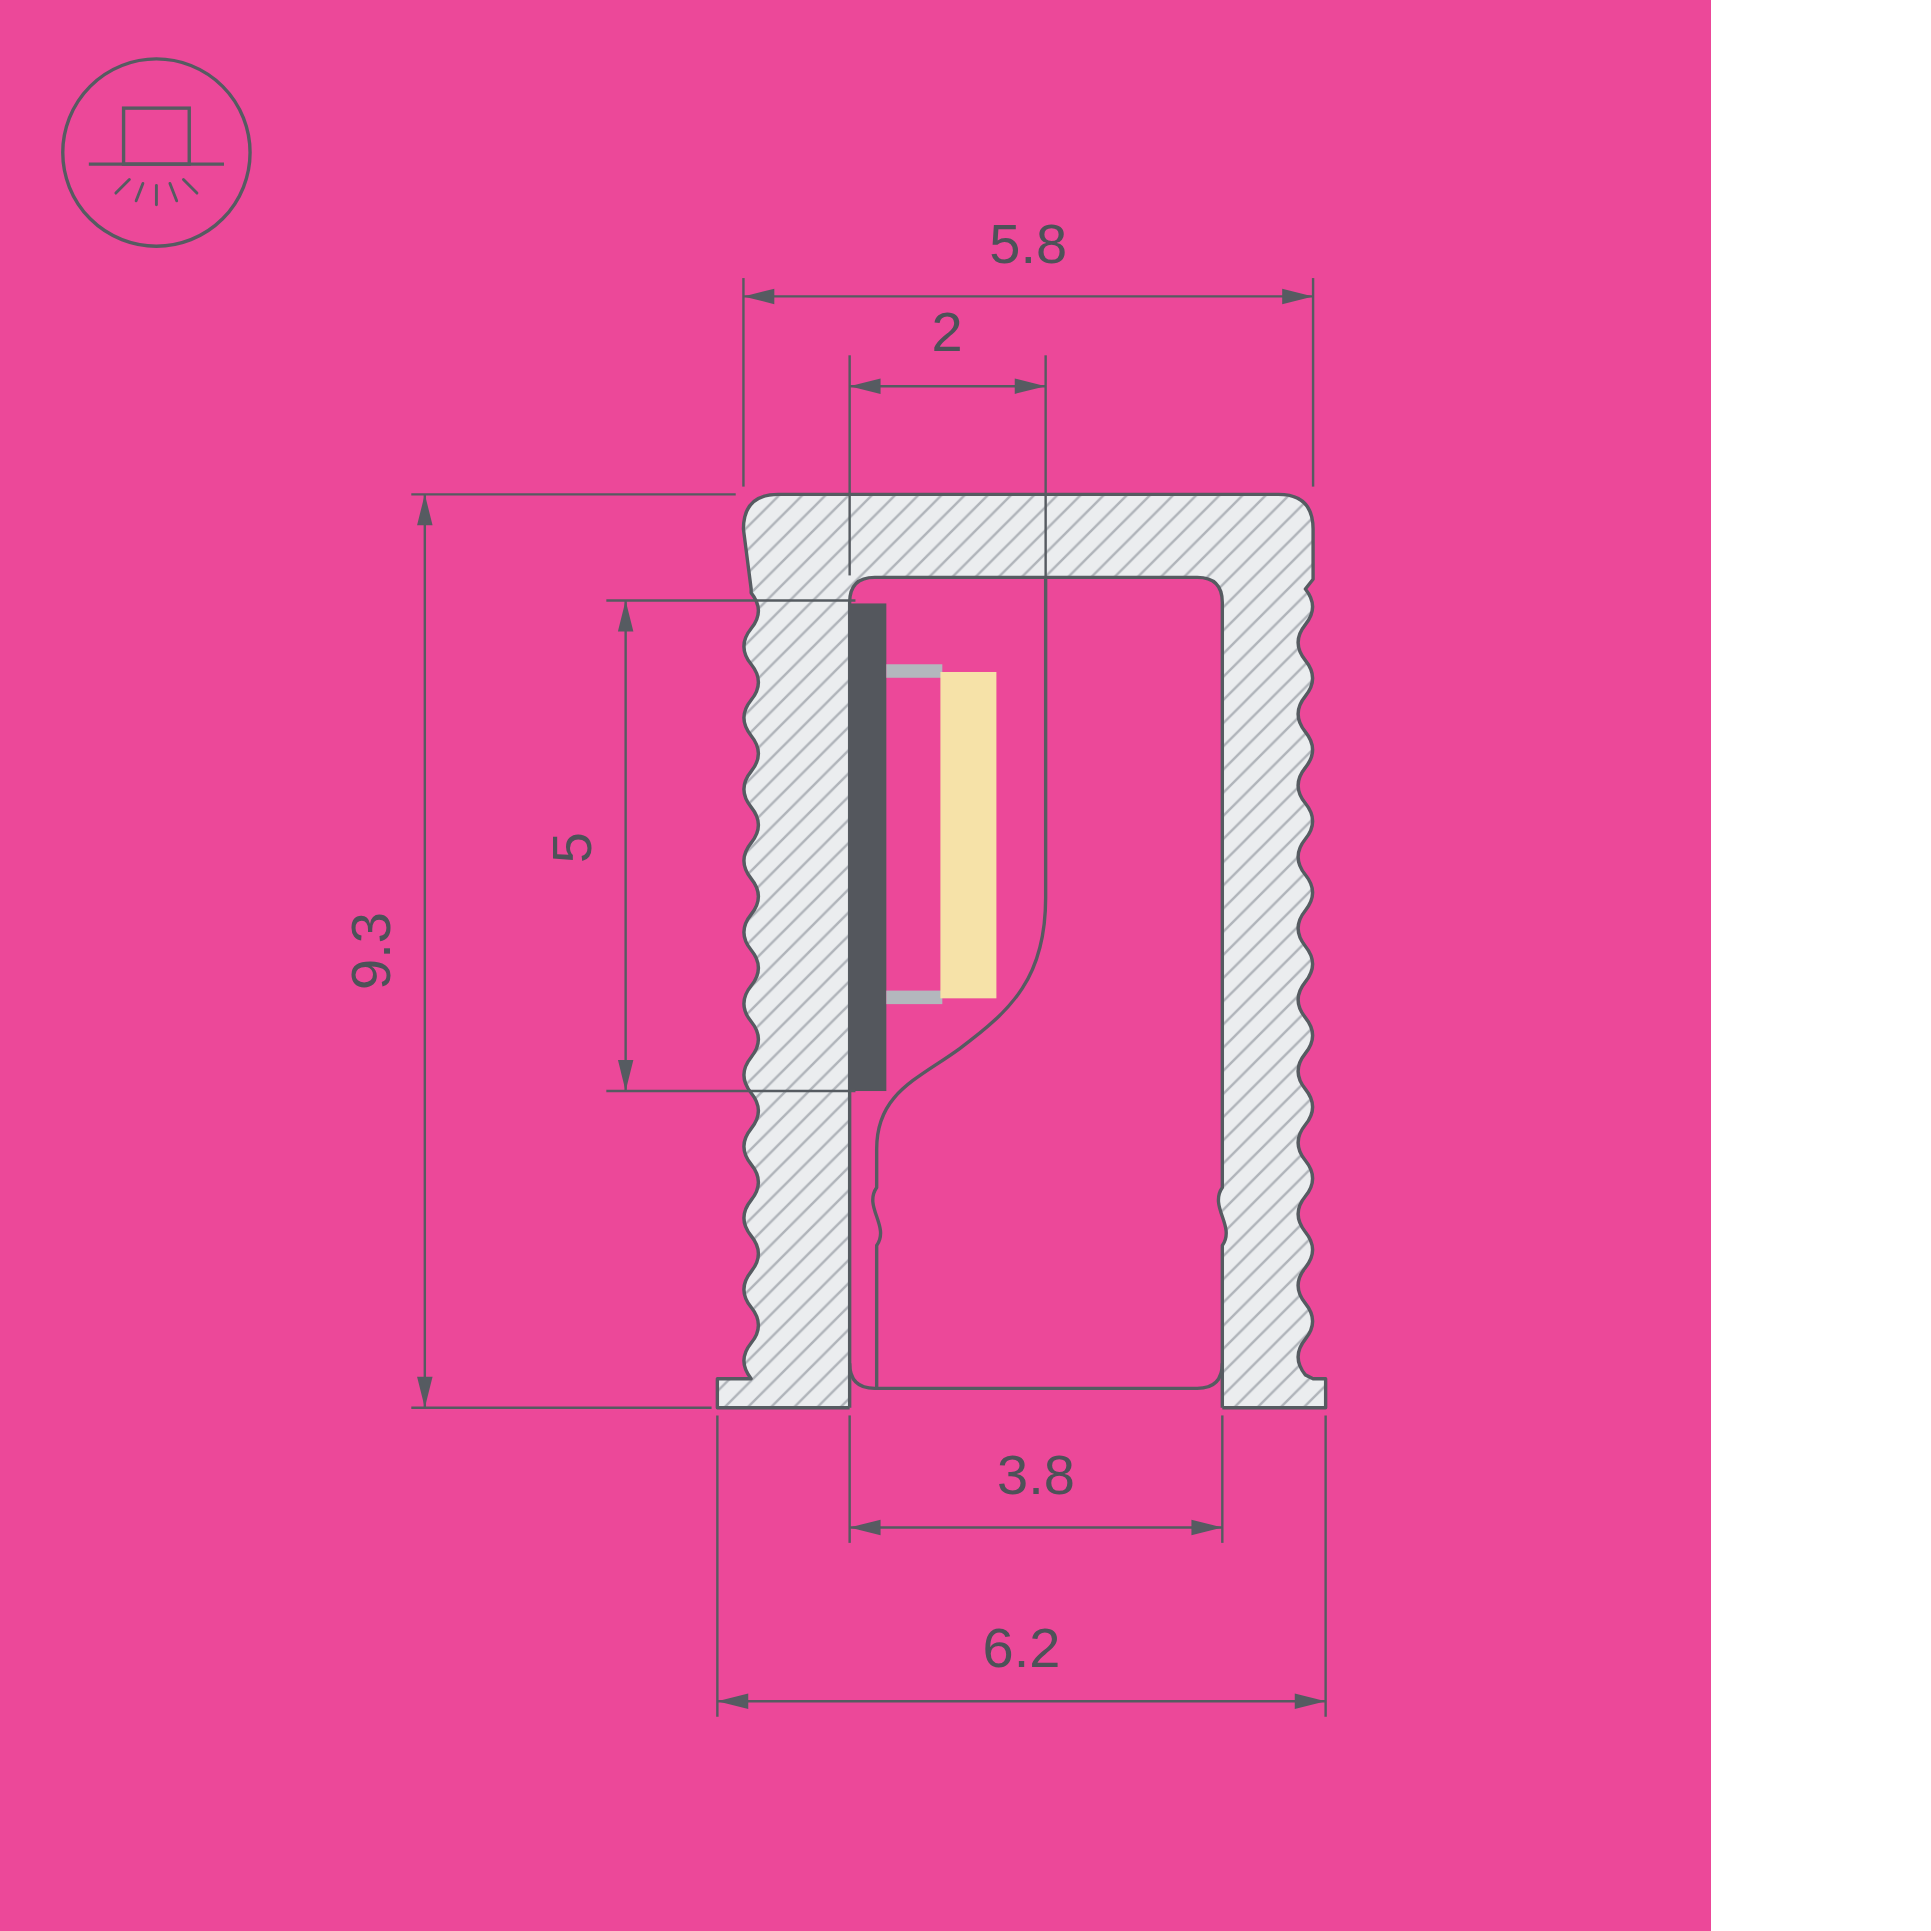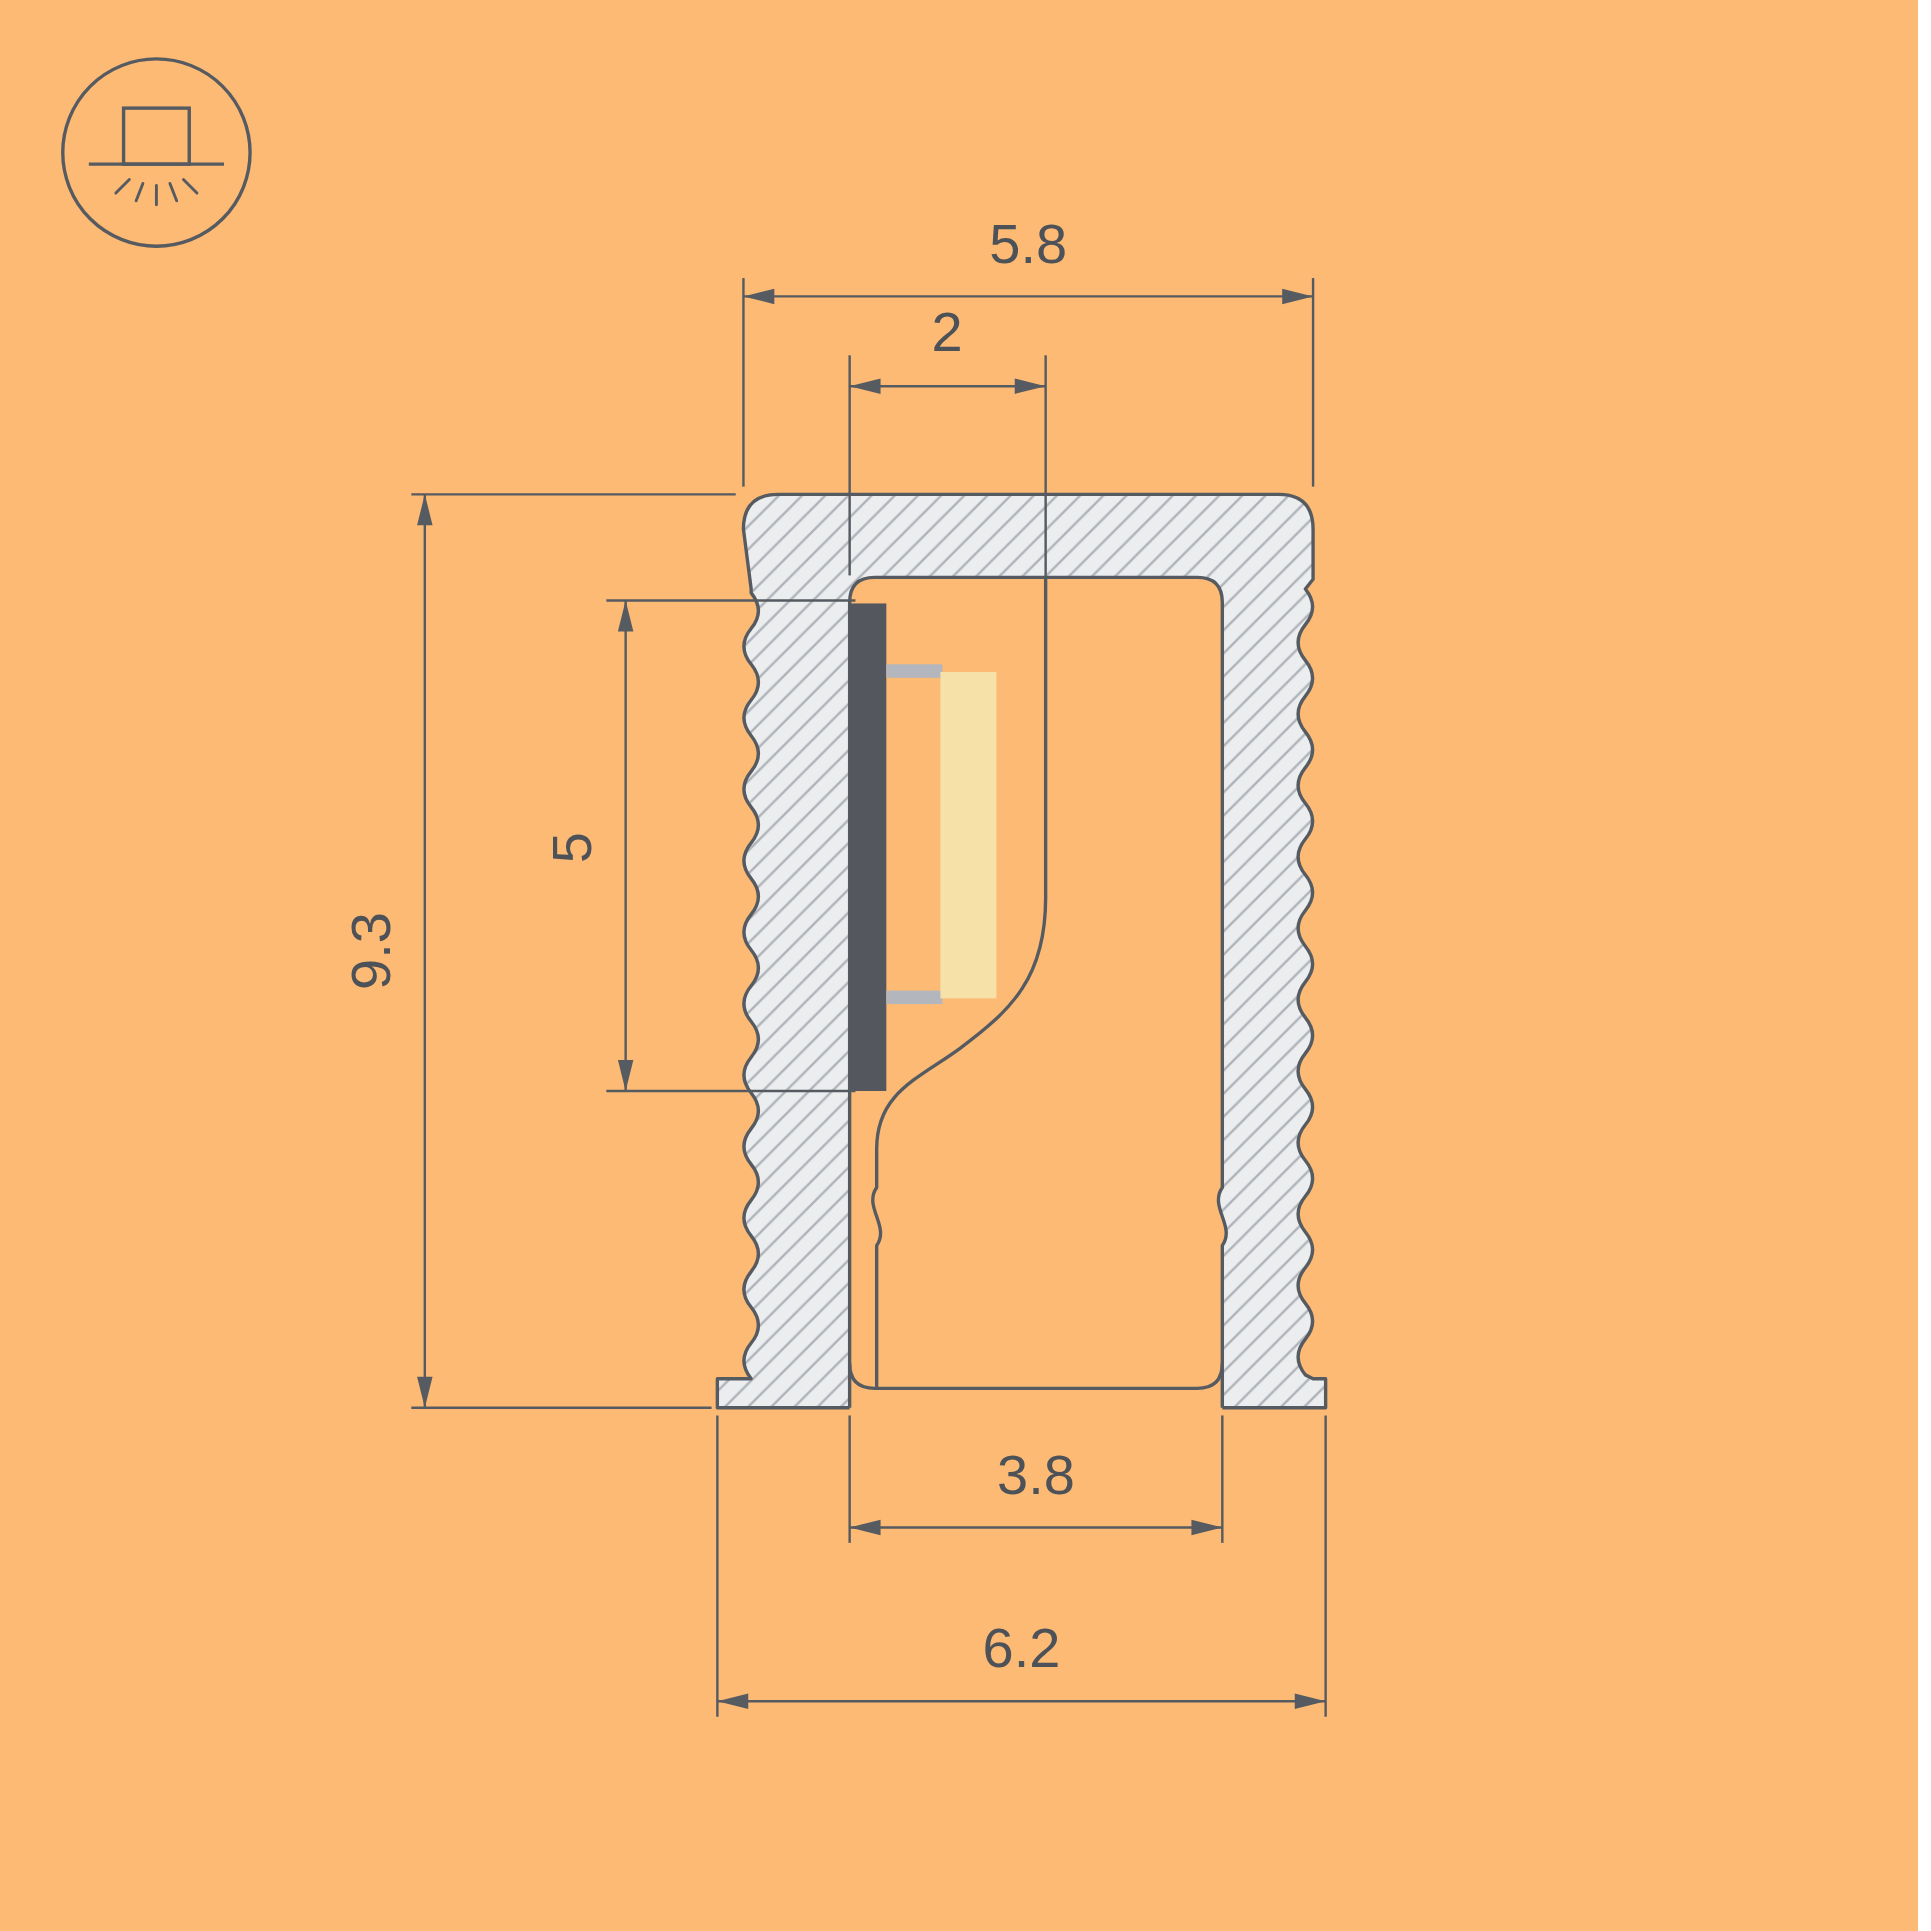--- a/index.html
+++ b/index.html
@@ -1,16 +1,16 @@
 <!DOCTYPE html>
 <html><head>
 <meta charset="utf-8">
 <style>
   html,body{margin:0;padding:0;background:#ffffff;}
-  .canvas{width:1918px;height:1931px;position:relative;background:#fdba74;overflow:hidden;}
+  .canvas{width:1711px;height:1931px;position:relative;background:#ec4899;overflow:hidden;}
   svg{display:block;}
   text{font-family:"Liberation Sans","DejaVu Sans",sans-serif;font-weight:400;}
 </style>
 </head>
 <body>
 
 <div class="canvas">
 <svg width="1931" height="1931" viewBox="0 0 2000 2000" xmlns="http://www.w3.org/2000/svg">
   <defs>
     <pattern id="hatch" width="24" height="24" patternUnits="userSpaceOnUse">

